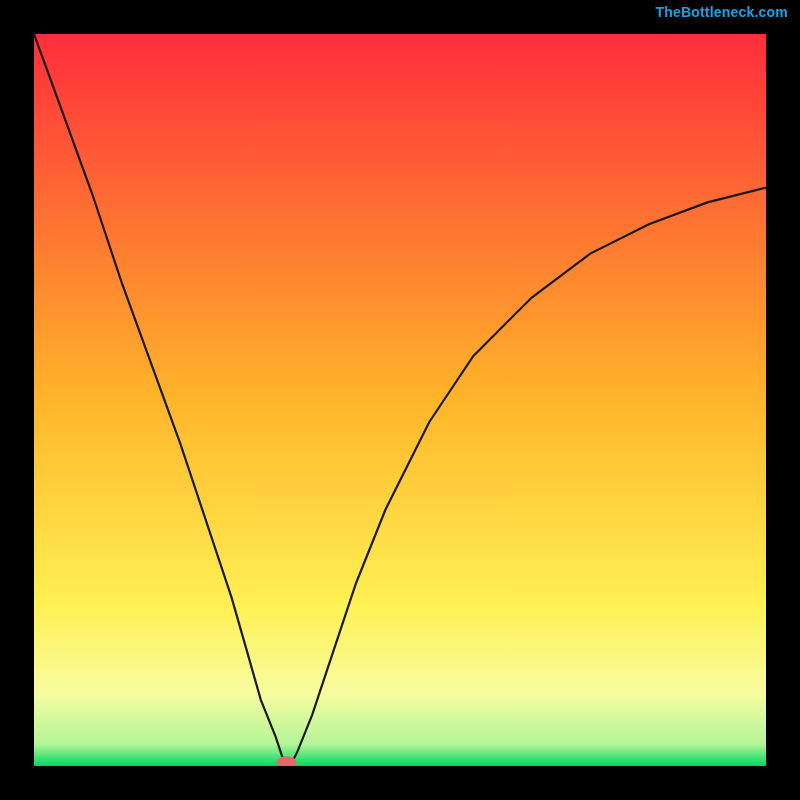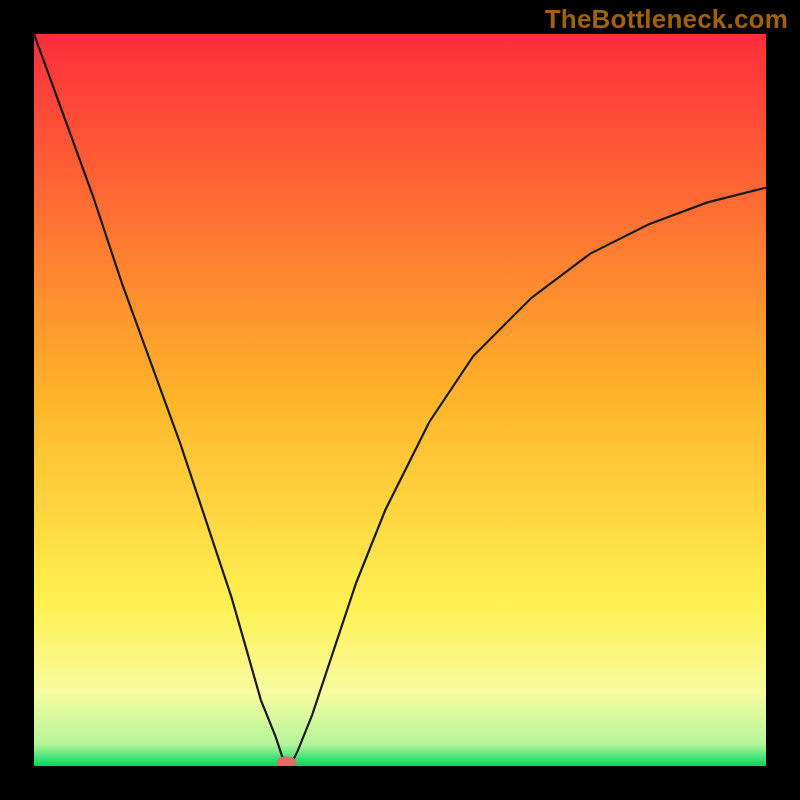--- a/index.html
+++ b/index.html
@@ -14,23 +14,23 @@
   .frame {
     position: relative;
     width: 800px;
     height: 800px;
     background: #000;
   }
   .watermark {
     position: absolute;
     top: 4px;
     right: 12px;
-    font-size: 26px;
+    font-size: 14px;
     font-weight: 600;
-    color: #a16207;
+    color: #0ea5e9;
     letter-spacing: 0.2px;
     z-index: 10;
     text-align: center;
   }
   .plot-wrap {
     position: absolute;
     left: 34px;
     top: 34px;
     width: 732px;
     height: 732px;

